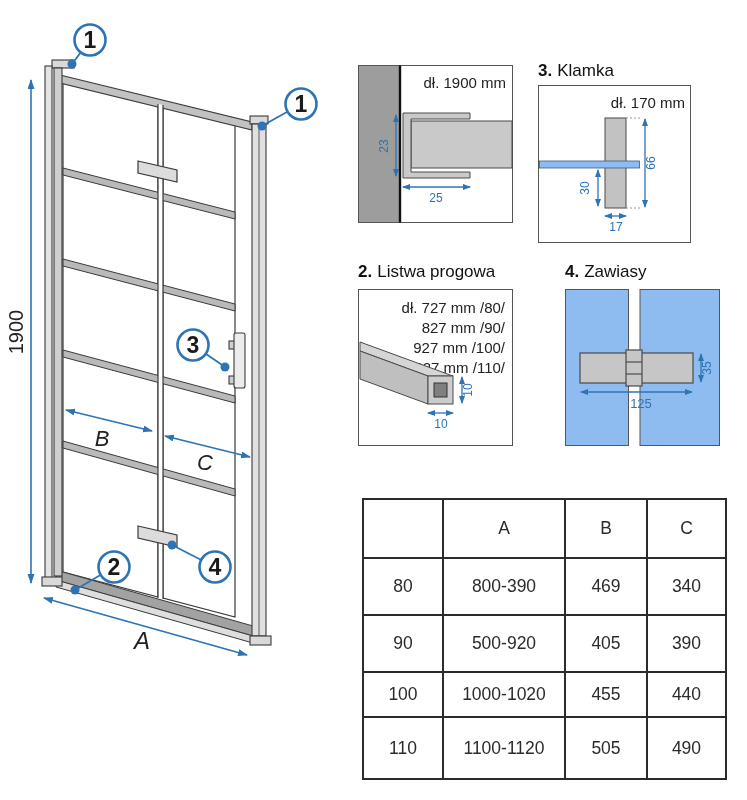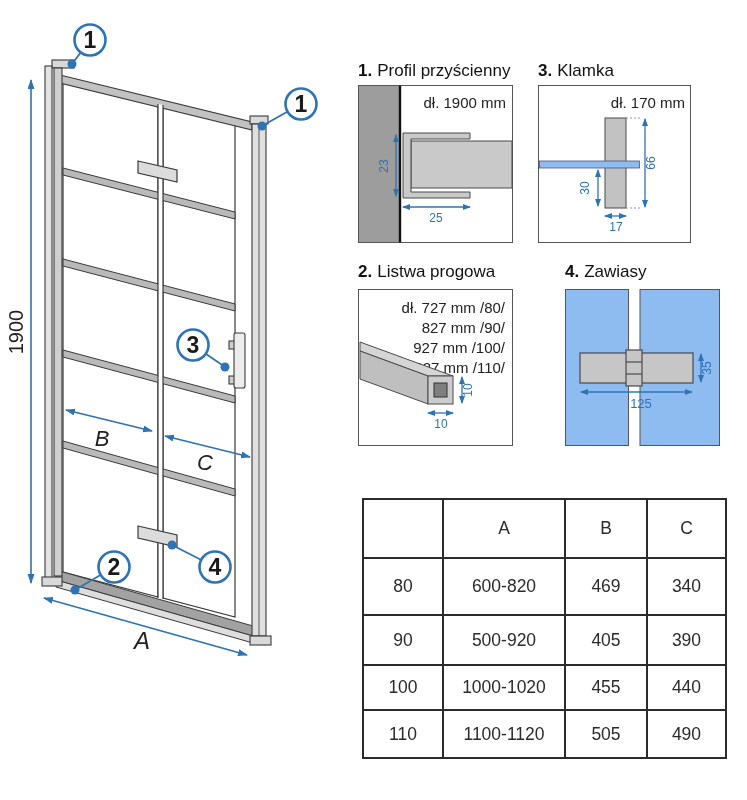--- a/index.html
+++ b/index.html
@@ -131,21 +131,20 @@
 
   <g>
     <line x1="215" y1="567" x2="172" y2="545" stroke="#2e74b5" stroke-width="1.8"></line>
     <circle cx="172" cy="545" r="4.5" fill="#2e74b5"></circle>
     <circle cx="215" cy="567" r="15.5" fill="#ffffff" stroke="#2e74b5" stroke-width="2.6"></circle>
     <text x="215" y="575" font-size="23" font-weight="bold" fill="#1a1a1a" text-anchor="middle">4</text>
   </g>
 </svg>
 
 <div class="panel" style="left:358px;top:61px">
-  <div class="panel-title"><b>1.</b><span>Profil przyścienny</span></div>
   <svg width="155" height="158" viewBox="0 0 155 158" style="display:block;margin-top:4px">
     <defs>
       <marker id="mP1" markerUnits="userSpaceOnUse" markerWidth="8" markerHeight="7" refX="7" refY="3" orient="auto-start-reverse">
         <path d="M0,0 L8,3 L0,6 Z" fill="#2e74b5"></path>
       </marker>
     </defs>
     <rect x="0.5" y="0.5" width="154" height="157" fill="#ffffff" stroke="#555555" stroke-width="1"></rect>
     <rect x="0.5" y="0.5" width="41" height="157" fill="#9d9d9d" stroke="#555555" stroke-width="1"></rect>
     <line x1="42" y1="0.5" x2="42" y2="157.5" stroke="#111111" stroke-width="2.4"></line>
     <text x="148" y="23" font-size="15" fill="#222222" text-anchor="end">dł. 1900 mm</text>
@@ -259,36 +258,36 @@
     </colgroup>
   <tbody>
       <tr style="height:59px">
     <th></th>
     <th>A</th>
     <th>B</th>
     <th>C</th>
   </tr>
   <tr style="height:57px">
     <td>80</td>
-    <td>600-820</td>
+    <td>800-390</td>
     <td>469</td>
     <td>340</td>
   </tr>
-  <tr style="height:50px">
+  <tr style="height:57px">
     <td>90</td>
     <td>500-920</td>
     <td>405</td>
     <td>390</td>
   </tr>
   <tr style="height:45px">
     <td>100</td>
     <td>1000-1020</td>
     <td>455</td>
     <td>440</td>
   </tr>
-  <tr style="height:48px">
+  <tr style="height:62px">
     <td>110</td>
     <td>1100-1120</td>
     <td>505</td>
     <td>490</td>
   </tr>
 </tbody>
   </table>
 
 </body></html>

